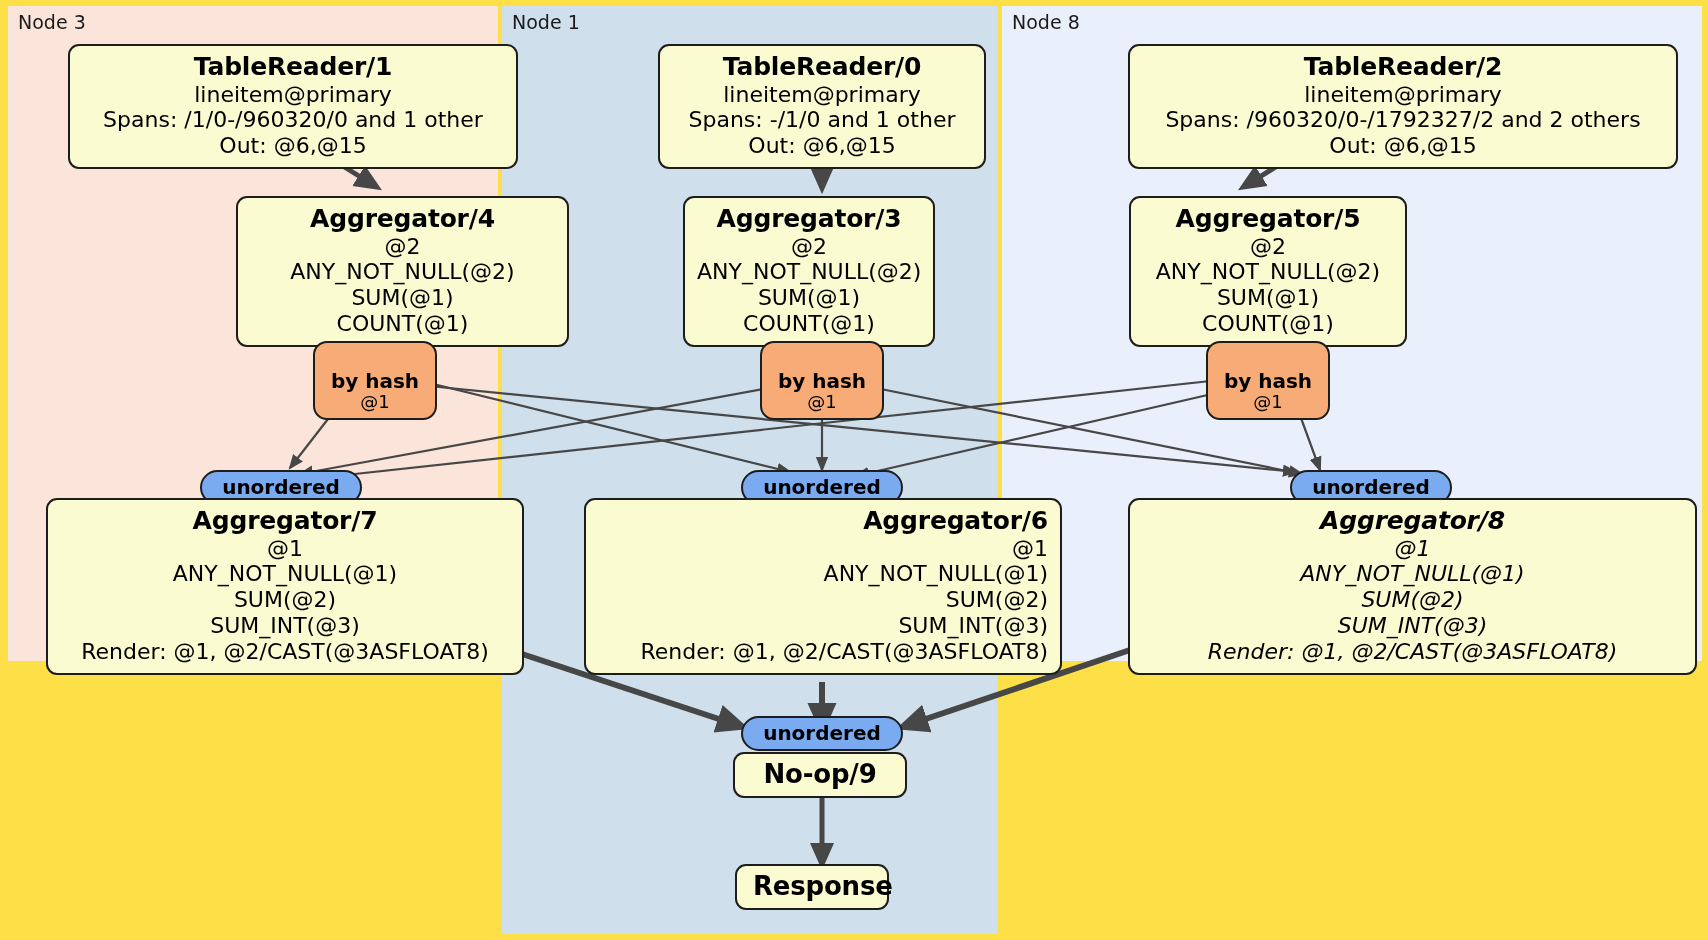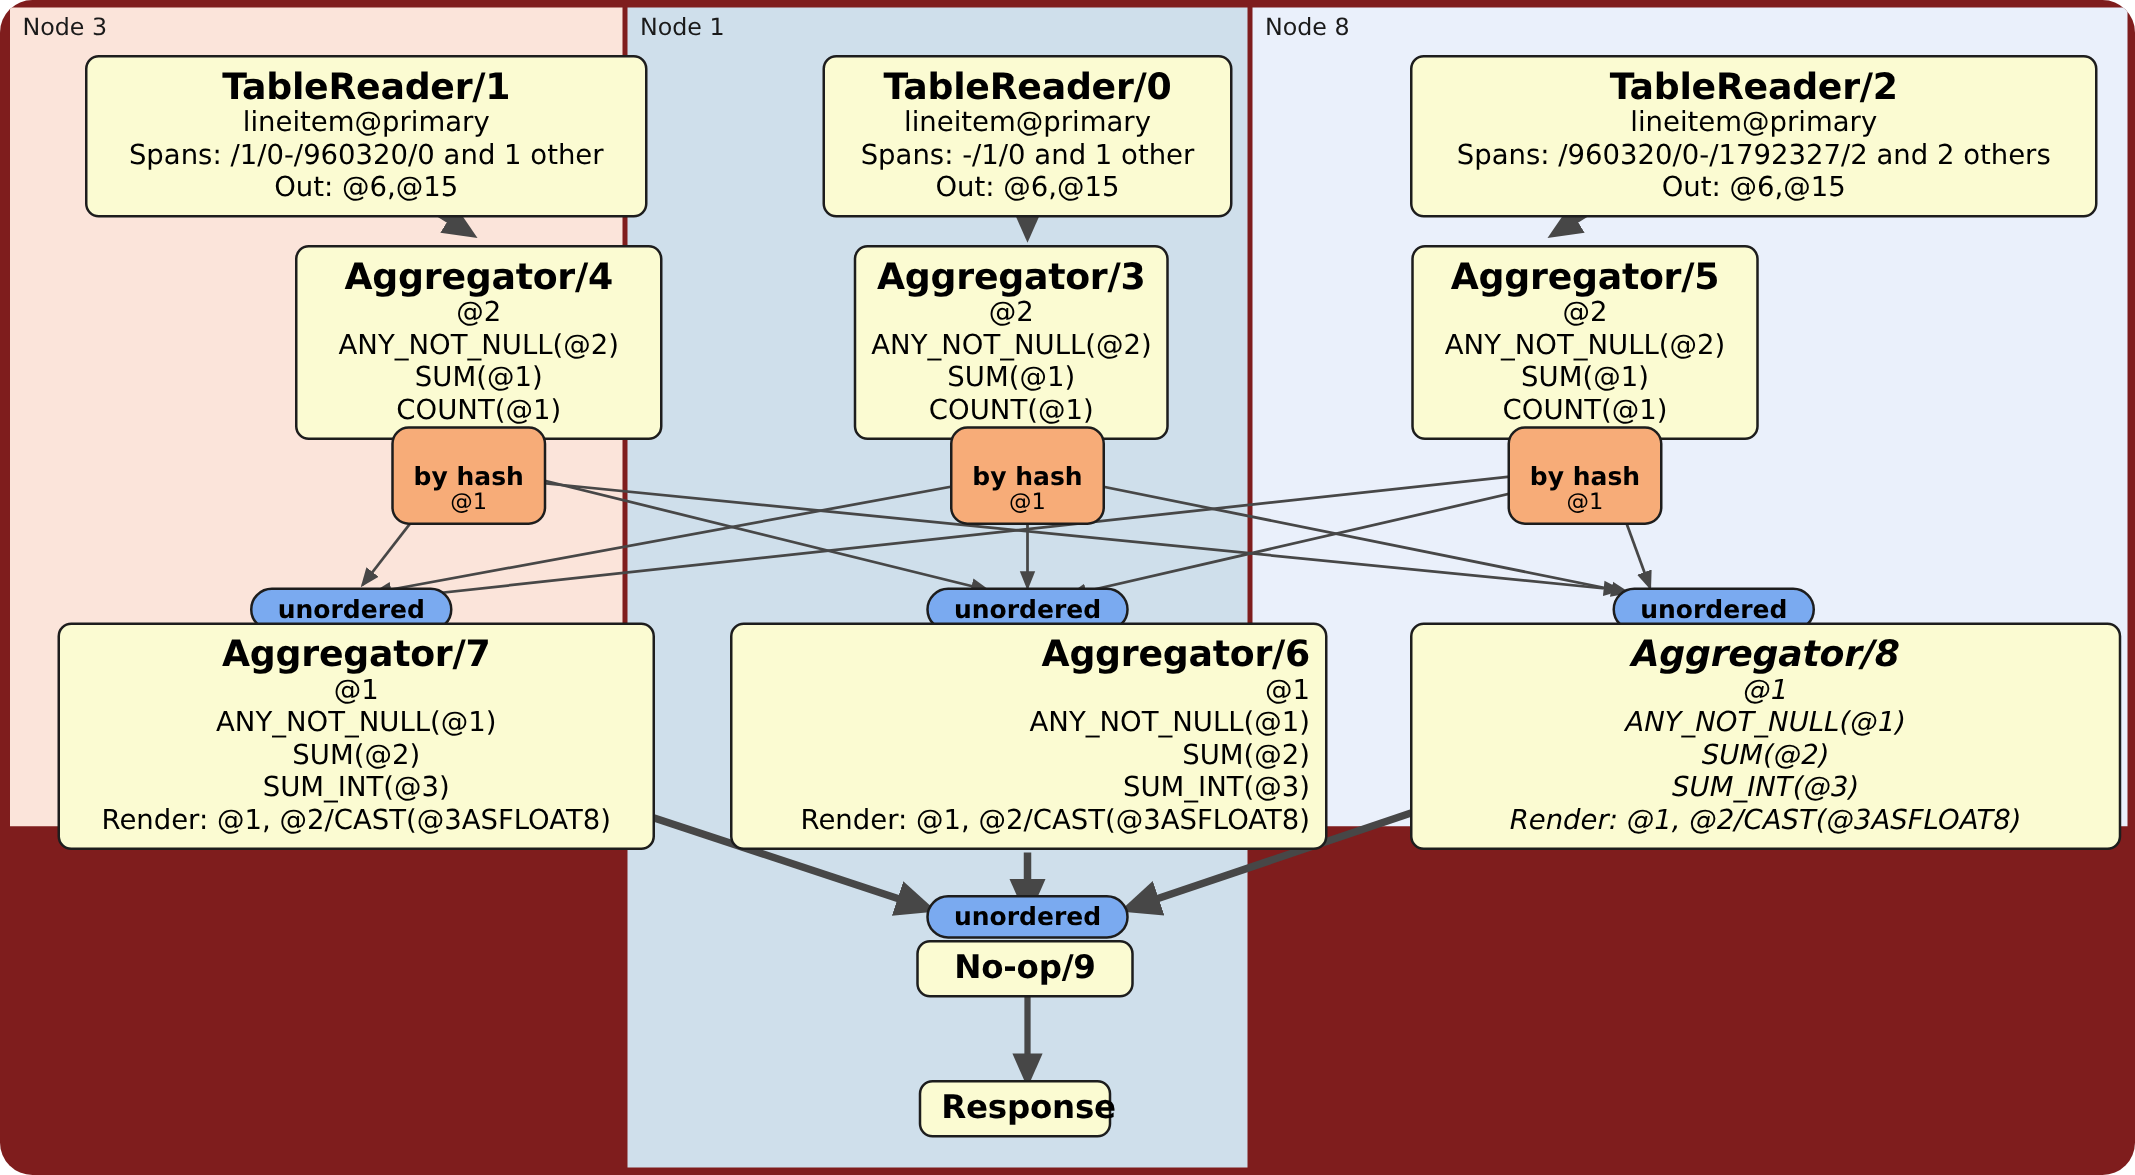--- a/index.html
+++ b/index.html
@@ -7,23 +7,22 @@
     padding: 0;
     background: #ffffff;
   }
   body {
     font-family: "DejaVu Sans", "Liberation Sans", sans-serif;
   }
   #canvas {
     position: relative;
     width: 1708px;
     height: 940px;
-    background: #7f1d1d;
+    background: #fde047;
     overflow: hidden;
-    border-radius: 26px;
   }
   
   .node-panel {
     position: absolute;
     box-sizing: border-box;
   }
   .node-panel-label {
     position: absolute;
     top: 6px;
     left: 10px;
@@ -48,21 +47,21 @@
     background: #fbfbd2;
     border: 2px solid #1d1d1d;
     border-radius: 11px;
     text-align: center;
     padding: 6px 12px 8px 12px;
     line-height: 1.18;
     color: #000;
   }
   .proc .title {
     font-weight: bold;
-    font-size: 29px;
+    font-size: 25px;
     letter-spacing: -0.2px;
     white-space: nowrap;
   }
   .proc .line {
     font-size: 22px;
     white-space: nowrap;
   }
   .proc.compact {
     padding: 5px 16px 6px 16px;
   }
@@ -168,21 +167,21 @@
     <div class="line">Out: @6,@15</div>
   </div>
 
   <div class="proc" style="left:1128px; top:44px; width:550px;">
     <div class="title">TableReader/2</div>
     <div class="line">lineitem@primary</div>
     <div class="line">Spans: /960320/0-/1792327/2 and 2 others</div>
     <div class="line">Out: @6,@15</div>
   </div>
 
-  <div class="proc" style="left:236px; top:196px; width:294px;">
+  <div class="proc" style="left:236px; top:196px; width:333px;">
     <div class="title">Aggregator/4</div>
     <div class="line">@2</div>
     <div class="line">ANY_NOT_NULL(@2)</div>
     <div class="line">SUM(@1)</div>
     <div class="line">COUNT(@1)</div>
   </div>
 
   <div class="proc" style="left:683px; top:196px; width:252px;">
     <div class="title">Aggregator/3</div>
     <div class="line">@2</div>

